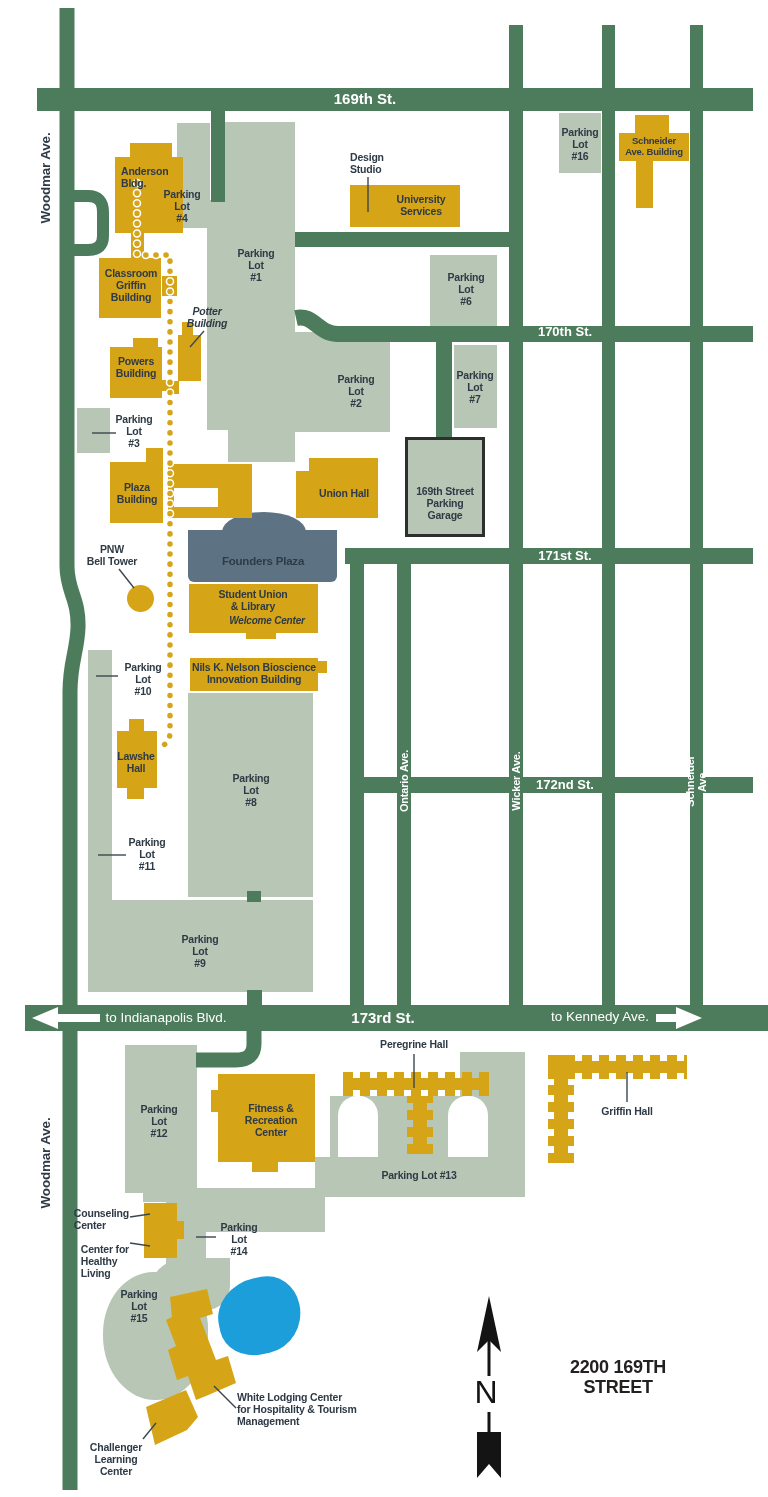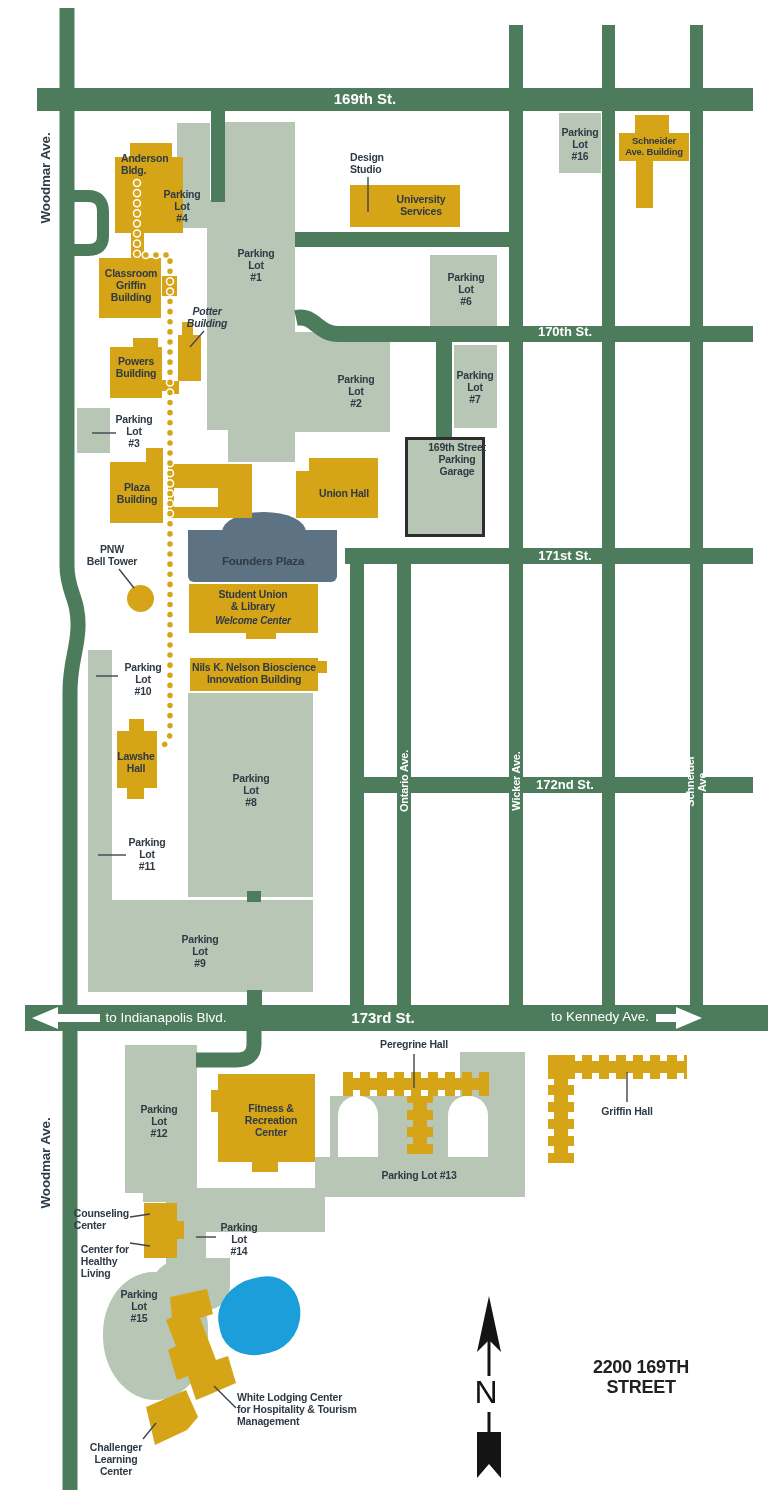--- a/index.html
+++ b/index.html
@@ -225,46 +225,46 @@
   <div class="lbl" style="left:419px;top:1176px;">Parking Lot #13</div>
   <div class="lbl" style="left:239px;top:1240px;">Parking
 Lot
 #14</div>
   <div class="lbl" style="left:139px;top:1307px;">Parking
 Lot
 #15</div>
   <div class="lbl" style="left:580px;top:145px;">Parking
 Lot
 #16</div>
-  <div class="lbl" style="left:445px;top:460px;margin-left:12px;">169th Street
+  <div class="lbl" style="left:445px;top:504px;">169th Street
 Parking
 Garage</div>
 
-  <div class="lbl lbl-l" style="left:121px;top:165px;">Anderson
+  <div class="lbl lbl-l" style="left:121px;top:178px;">Anderson
 Bldg.</div>
   <div class="lbl" style="left:131px;top:286px;">Classroom
 Griffin
 Building</div>
   <div class="lbl" style="left:207px;top:318px;font-style:italic;">Potter
 Building</div>
   <div class="lbl" style="left:136px;top:368px;">Powers
 Building</div>
   <div class="lbl" style="left:137px;top:494px;">Plaza
 Building</div>
   <div class="lbl" style="left:344px;top:494px;">Union Hall</div>
   <div class="lbl lbl-l" style="left:350px;top:164px;">Design
 Studio</div>
   <div class="lbl" style="left:421px;top:206px;">University
 Services</div>
   <div class="lbl" style="left:654px;top:147px;font-size:9.5px;">Schneider
 Ave. Building</div>
   <div class="lbl" style="left:263px;top:561px;font-size:11.5px;">Founders Plaza</div>
   <div class="lbl" style="left:253px;top:601px;">Student Union
 &amp; Library</div>
-  <div class="lbl italic-sub" style="left:253px;top:621px;">Welcome Center</div>
+  <div class="lbl italic-sub" style="left:267px;top:621px;">Welcome Center</div>
   <div class="lbl" style="left:254px;top:674px;">Nils K. Nelson Bioscience
 Innovation Building</div>
   <div class="lbl" style="left:112px;top:556px;">PNW
 Bell Tower</div>
   <div class="lbl" style="left:136px;top:763px;">Lawshe
 Hall</div>
   <div class="lbl" style="left:271px;top:1121px;">Fitness &amp;
 Recreation
 Center</div>
   <div class="lbl" style="left:414px;top:1045px;">Peregrine Hall</div>
@@ -275,15 +275,15 @@
 Healthy
 Living</div>
   <div class="lbl lbl-l" style="left:237px;top:1410px;">White Lodging Center
 for Hospitality &amp; Tourism
 Management</div>
   <div class="lbl" style="left:116px;top:1460px;">Challenger
 Learning
 Center</div>
 
   <div class="lbl compassN" style="left:486px;top:1393px;">N</div>
-  <div class="lbl addr" style="left:641px;top:1377px;">2200 169TH STREET</div>
+  <div class="lbl addr" style="left:618px;top:1377px;">2200 169TH STREET</div>
 
 </div>
 
 </body></html>

